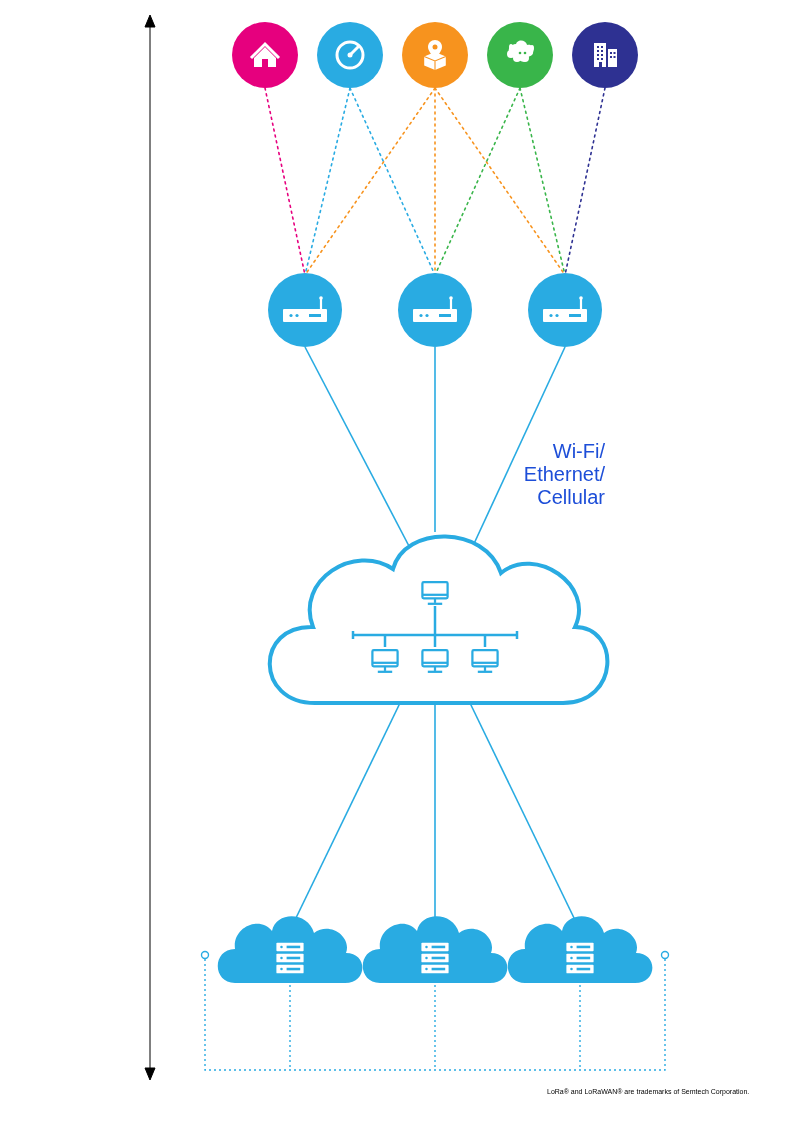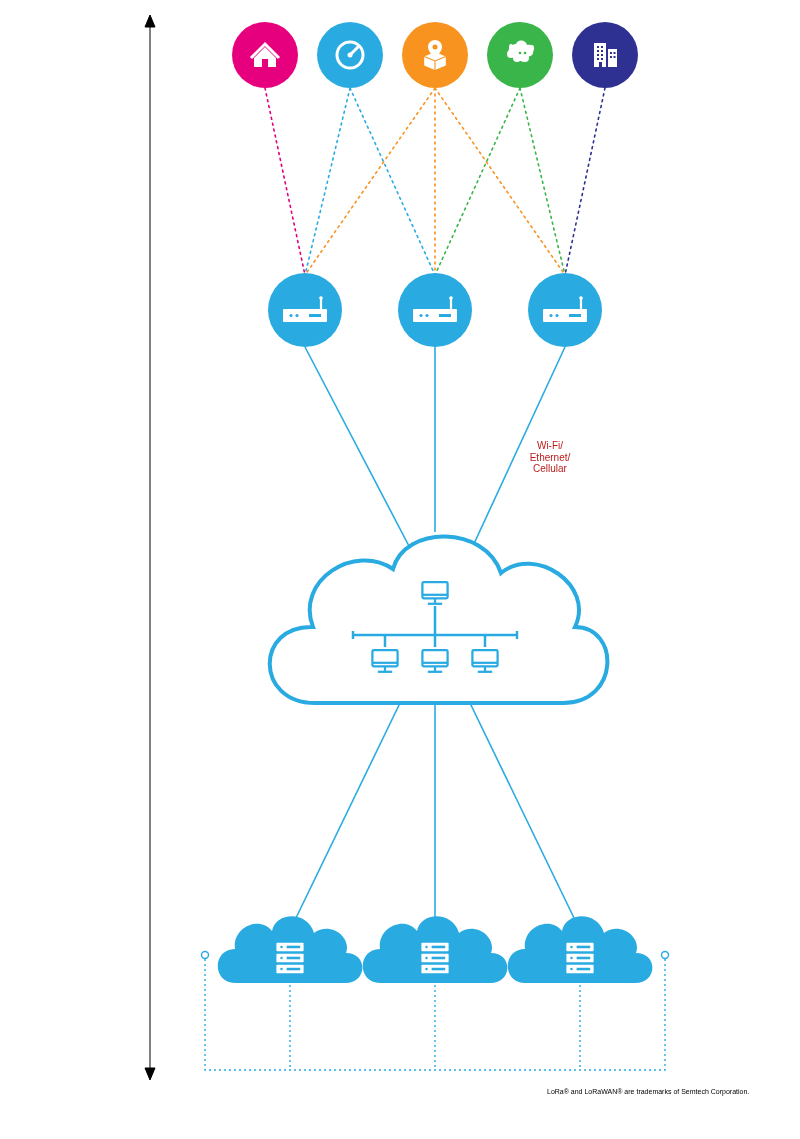--- a/index.html
+++ b/index.html
@@ -7,24 +7,24 @@
     padding: 0;
     width: 800px;
     height: 1139px;
     background: #ffffff;
     font-family: -apple-system, "Segoe UI", Helvetica, Arial, sans-serif;
     position: relative;
   }
   svg { display: block; }
   .label {
     position: absolute;
-    color: #b91c1c;
-    font-size: 10px;
+    color: #1d4ed8;
+    font-size: 20px;
     line-height: 1.15;
-    text-align: center;
+    text-align: right;
     font-weight: 500;
   }
   .footnote {
     position: absolute;
     color: #000;
     font-size: 7px;
     white-space: nowrap;
   }
 </style>
 </head>

